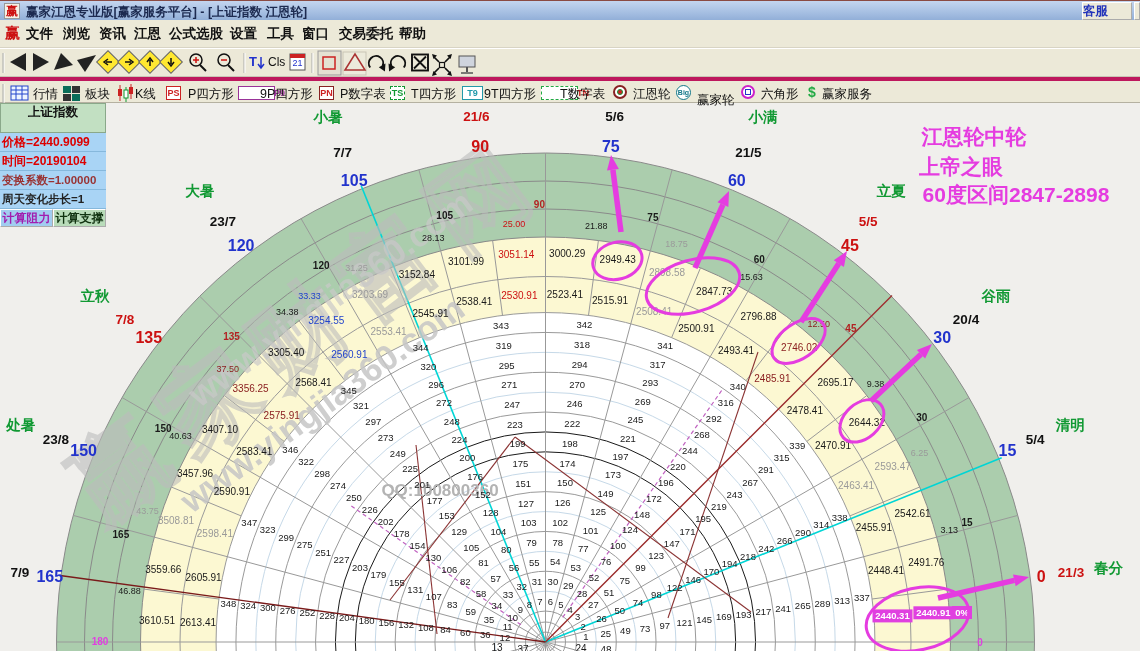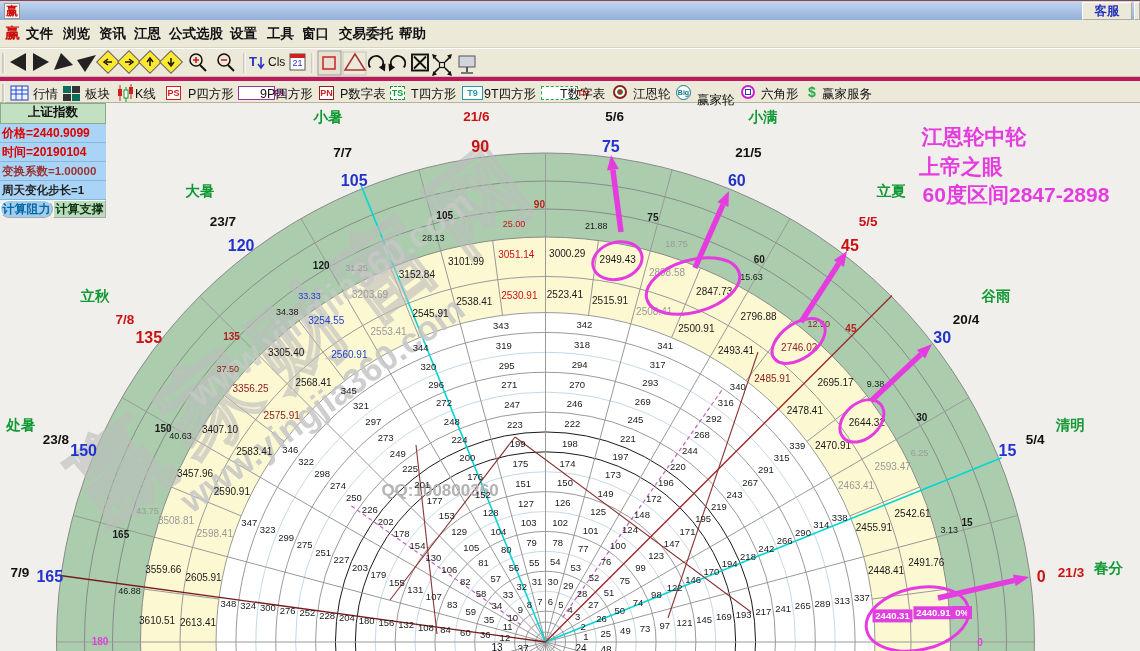--- a/index.html
+++ b/index.html
@@ -4,21 +4,21 @@
 * { margin:0; padding:0; box-sizing:border-box; }
 body { width:1140px; height:651px; overflow:hidden; font-family:"Liberation Sans", sans-serif; background:#f0efec; position:relative; }
 #chart { position:absolute; left:0; top:0; z-index:1; }
 .bar { position:absolute; left:0; width:1140px; z-index:10; }
 #titlebar { top:0; height:20px; background:linear-gradient(to bottom,#c3d5ef,#a6bfe2 60%,#92afd8); border-top:1px solid #8a4a42; }
 #menubar { top:20px; height:28px; background:#ece9d8; border-bottom:1px solid #d8d4c4; }
 #toolbar1 { top:48px; height:29px; background:#ece9d8; border-bottom:1px solid #c9c5b5; border-top:1px solid #fff; }
 #toolbar2 { top:77px; height:26px; background:#ece9d8; border-bottom:1px solid #b5b1a1; border-top:4px solid #be185d; }
 .t { position:absolute; white-space:nowrap; }
 #panel { position:absolute; left:0; top:103px; width:106px; z-index:20; font-size:12px; }
-#panel .hd { height:21px; background:#c2e0c2; border:1px solid #8aa88a; text-align:center; font-weight:bold; color:#111; line-height:17px; font-size:12.5px; }
+#panel .hd { height:30px; background:#c2e0c2; border:1px solid #8aa88a; text-align:center; font-weight:bold; color:#111; line-height:17px; font-size:12.5px; }
 #panel .row { height:19px; background:#a9d4f5; border-bottom:1px solid #86b8dc; line-height:18px; padding-left:2px; font-weight:bold; white-space:nowrap; overflow:hidden; }
 #panel .btns { display:flex; }
 #panel .btn { width:53px; height:18px; line-height:16px; text-align:center; font-weight:bold; border:1px outset #fff; font-size:12px; }
 .mi { position:absolute; top:5px; font-size:13.5px; font-weight:bold; color:#111; }
 </style></head>
 <body>
 <svg id="chart" width="1140" height="651" viewBox="0 0 1140 651">
 <rect x="0" y="103" width="1140" height="548" fill="#f0efec"></rect>
 <circle cx="545.5" cy="642.0" r="489" fill="#abcdad"></circle>
 <circle cx="545.5" cy="642.0" r="405" fill="#fcf8d2"></circle>
@@ -425,21 +425,22 @@
 <polygon points="932,344 925.1,358.6 916.9,349.9" fill="#e53ce0"></polygon>
 <line x1="938" y1="598" x2="1014.4" y2="580.4" stroke="#e53ce0" stroke-width="5.5"></line>
 <polygon points="1029,577 1015.7,586.2 1013.0,574.5" fill="#e53ce0"></polygon>
 <text x="974.0" y="136.0" font-size="21" fill="#e53ce0" font-weight="bold" text-anchor="middle" dominant-baseline="central" font-family="&quot;Liberation Sans&quot;, sans-serif">江恩轮中轮</text>
 <text x="961.0" y="166.0" font-size="21" fill="#e53ce0" font-weight="bold" text-anchor="middle" dominant-baseline="central" font-family="&quot;Liberation Sans&quot;, sans-serif">上帝之眼</text>
 <text x="1016.0" y="194.0" font-size="21" fill="#e53ce0" font-weight="bold" text-anchor="middle" dominant-baseline="central" font-family="&quot;Liberation Sans&quot;, sans-serif">60度区间2847-2898</text>
 </svg>
 
 <div id="titlebar" class="bar">
  <div class="t" style="left:4px;top:2px;width:16px;height:16px;background:#f4f1e6;border:1px solid #999;text-align:center;line-height:15px;font-size:12px;font-weight:bold;color:#cc1111;">赢</div>
- <div class="t" style="left:1082px;top:1px;width:50px;height:18px;background:#ece9d8;border:1px outset #fff;text-align:center;line-height:16px;font-size:12.5px;font-weight:bold;color:#2233bb;">客服</div>
+ <div class="t" style="left:26px;top:3px;font-size:12.5px;font-weight:bold;color:#1c2a50;">赢家江恩专业版[赢家服务平台] - [上证指数 江恩轮]</div>
+ <div class="t" style="left:1082px;top:1px;width:50px;height:18px;background:#ece9d8;border:1px outset #fff;text-align:left;line-height:16px;font-size:12.5px;font-weight:bold;color:#2233bb;">客服</div>
  <div class="t" style="left:1134px;top:1px;width:6px;height:18px;background:#ece9d8;border:1px outset #fff;"></div>
 </div>
 
 <div id="menubar" class="bar">
  <div class="t" style="left:5px;top:4px;font-size:15px;font-weight:bold;color:#cc1111;">赢</div>
  <div class="mi" style="left:26px;">文件</div>
  <div class="mi" style="left:63px;">浏览</div>
  <div class="mi" style="left:99px;">资讯</div>
  <div class="mi" style="left:134px;">江恩</div>
  <div class="mi" style="left:169px;">公式选股</div>
@@ -576,16 +577,16 @@
  <div class="t" style="left:822px;top:5px;font-size:12.5px;color:#111;">赢家服务</div>
 </div>
 
 <div id="panel">
  <div class="hd">上证指数</div>
  <div class="row" style="color:#dd0000;">价格=2440.9099</div>
  <div class="row" style="color:#dd0000;">时间=20190104</div>
  <div class="row" style="color:#993333;font-size:11.5px;">变换系数=1.00000</div>
  <div class="row" style="color:#222222;font-size:11.5px;">周天变化步长=1</div>
  <div class="btns">
-  <div class="btn" style="background:#a2cdf0;color:#0369a1;border-radius:9px;">计算阻力</div>
+  <div class="btn" style="background:#a2cdf0;color:#a21caf;">计算阻力</div>
   <div class="btn" style="background:#b9dcba;color:#113311;">计算支撑</div>
  </div>
 </div>
 
 </body></html>

